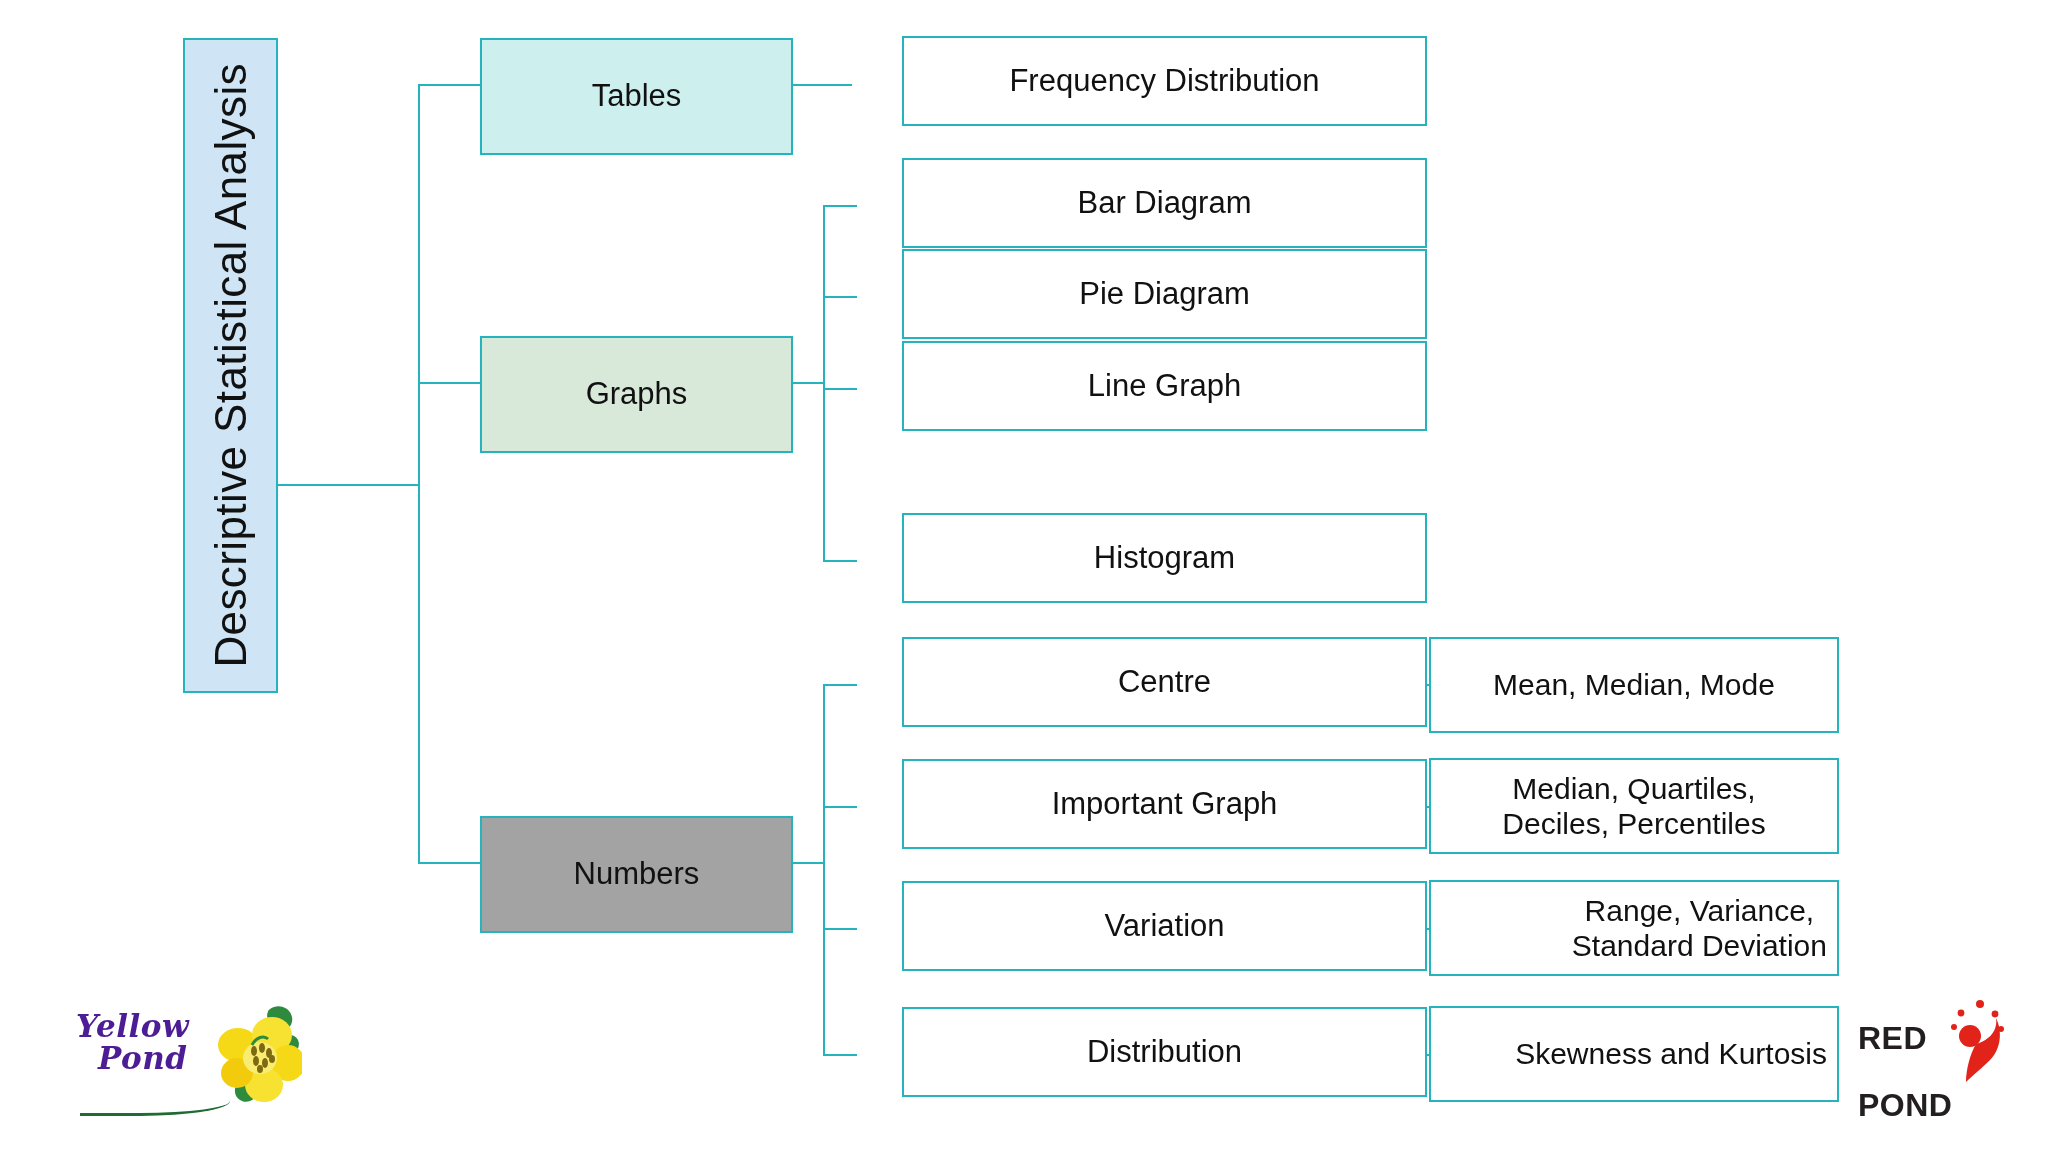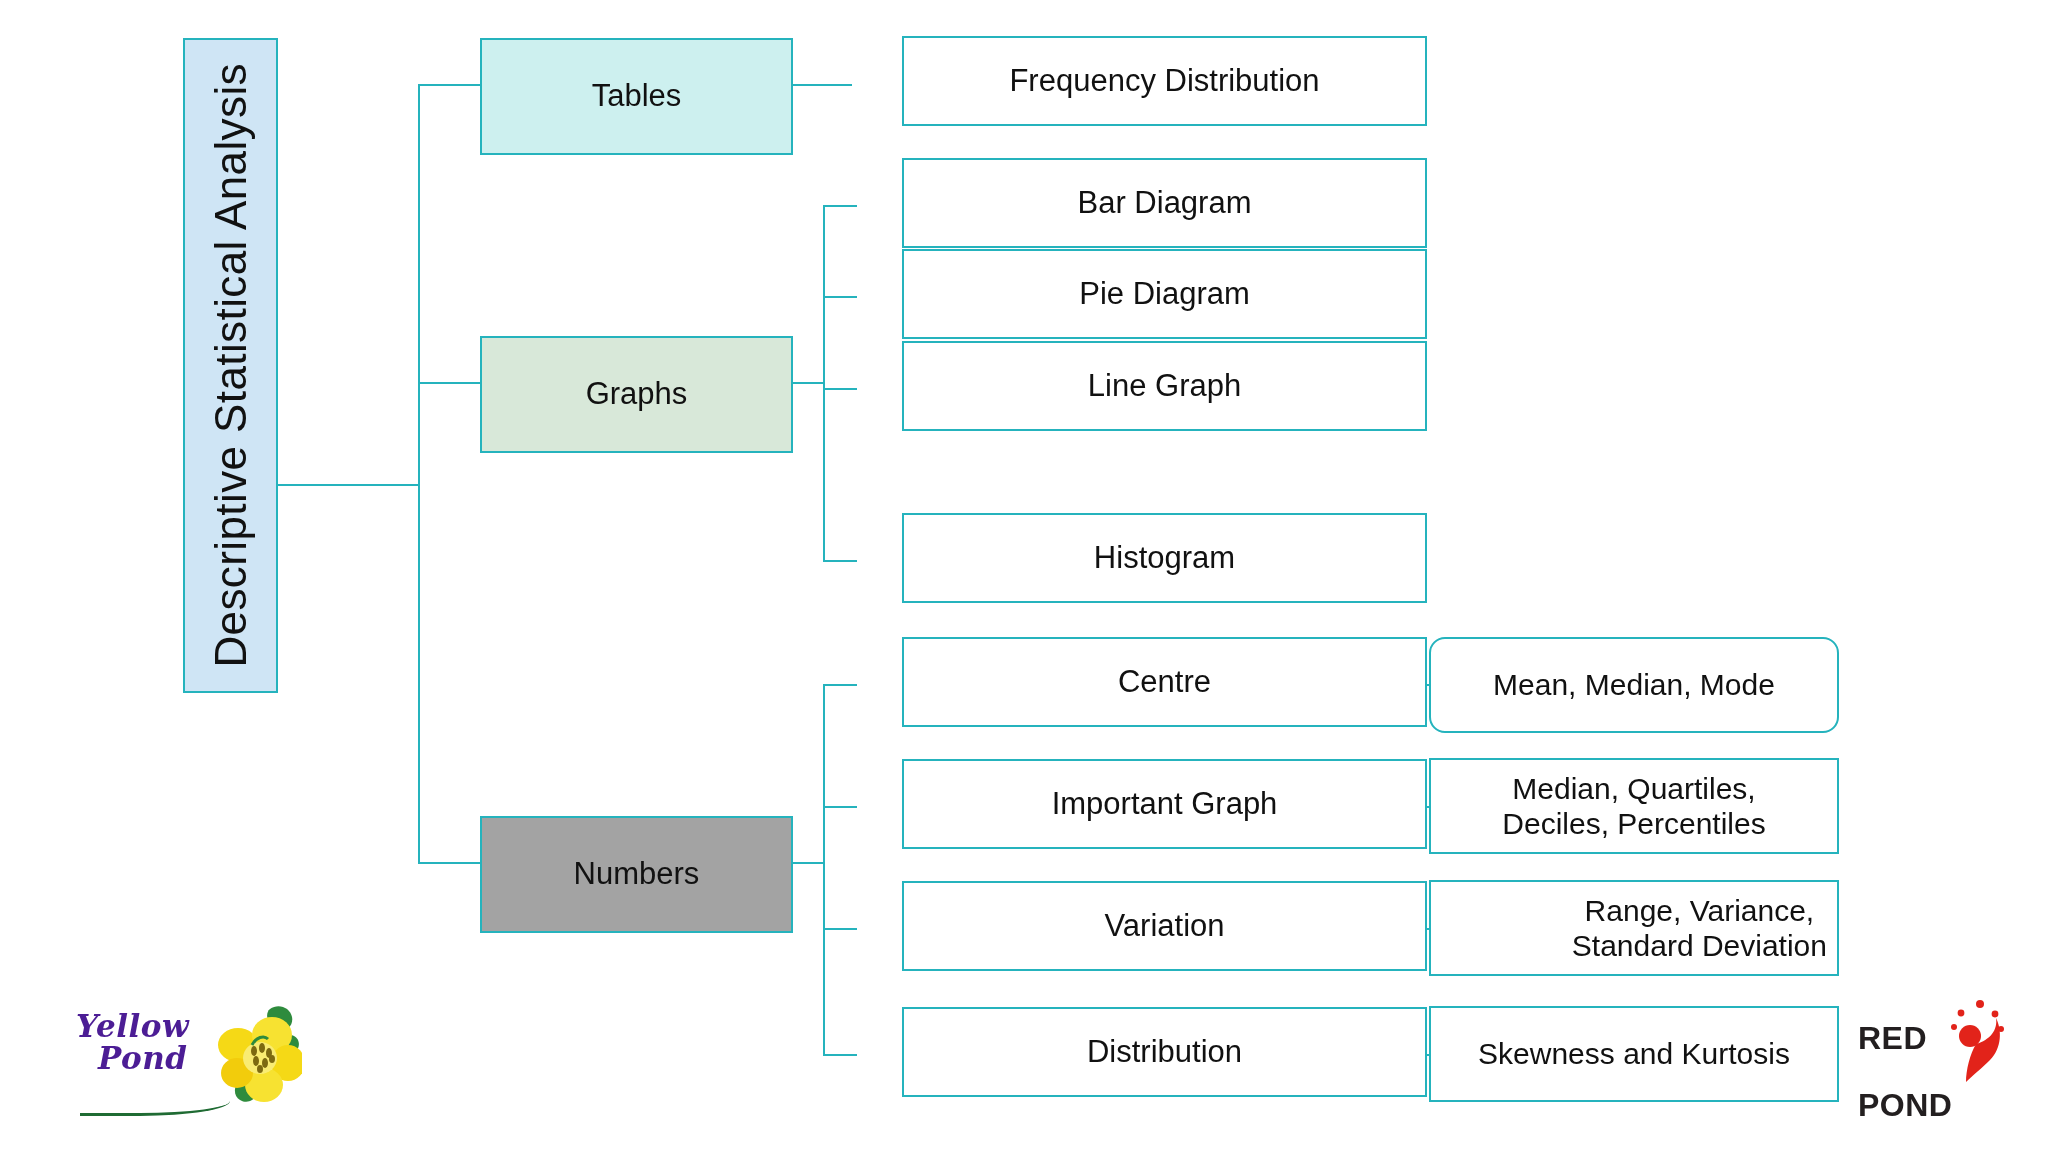--- a/index.html
+++ b/index.html
@@ -184,36 +184,36 @@
   <div class="node l2" style="top:759px;">
     <span>Important Graph</span>
   </div>
   <div class="node l2" style="top:881px;">
     <span>Variation</span>
   </div>
   <div class="node l2" style="top:1007px;">
     <span>Distribution</span>
   </div>
 
-  <div class="node l3" style="top:637px;border-radius:16px;">
+  <div class="node l3" style="top:637px;">
     <span>Mean, Median, Mode</span>
   </div>
   <div class="node l3" style="top:758px;">
     <div>
       <span style="display: block;">Median, Quartiles,</span>
       <span style="display: block;">Deciles, Percentiles</span>
     </div>
   </div>
   <div class="node l3" style="top:880px;justify-content:flex-end;">
     <div>
       <span style="display: block;">Range, Variance,</span>
       <span style="display: block;">Standard Deviation</span>
     </div>
   </div>
-  <div class="node l3" style="top:1006px;">
+  <div class="node l3" style="top:1006px;justify-content:flex-end;">
     <span>Skewness and Kurtosis</span>
   </div>
 
   <div class="logo-left">
     <div class="yp-text">
       <span style="display: block;">Yellow</span>
       <span class="l2nd" style="display: block;">Pond</span>
     </div>
     <div class="yp-stem"></div>
     <svg class="yp-flower" viewBox="0 0 90 105">

